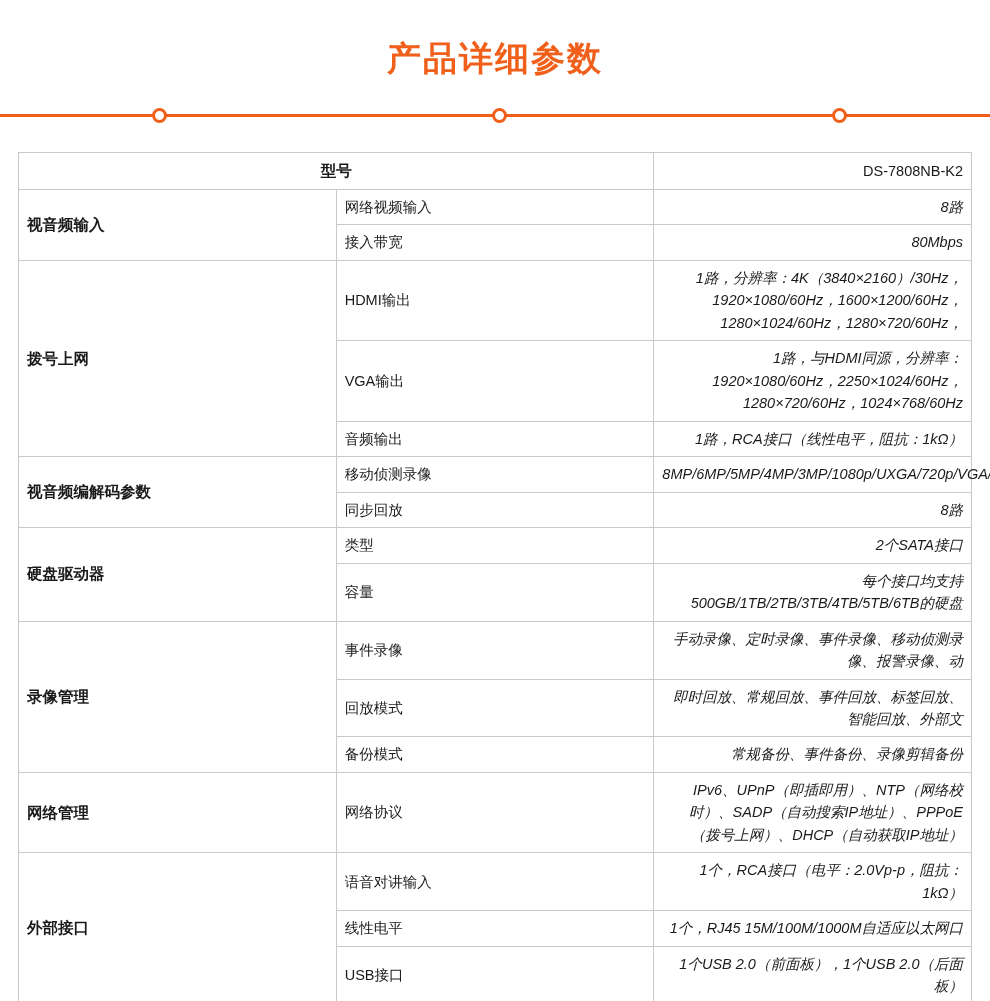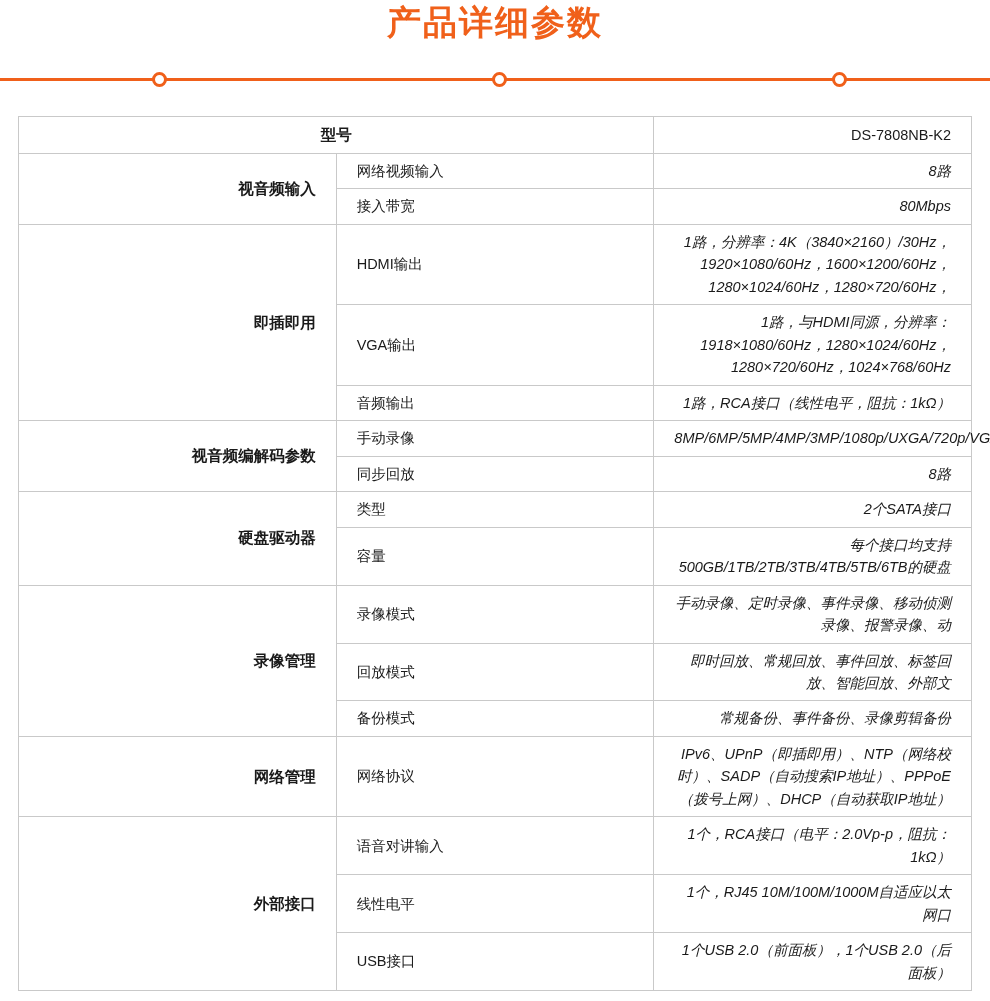--- a/index.html
+++ b/index.html
@@ -16,20 +16,21 @@
     width: 990px;
     height: 1001px;
     overflow: hidden;
   }
   .title {
     text-align: center;
     color: #f0601a;
     font-size: 34px;
     font-weight: bold;
     letter-spacing: 2px;
+    padding-top: 36px;
     padding-bottom: 20px;
   }
   .divider-wrap {
     position: relative;
     height: 18px;
     margin-top: 4px;
   }
   .divider-line {
     position: absolute;
     left: 0;
@@ -56,27 +57,27 @@
   }
   table.spec {
     width: 954px;
     border-collapse: collapse;
     table-layout: fixed;
     font-size: 14.5px;
     color: #1a1a1a;
   }
   table.spec td {
     border: 1px solid #c9c9c9;
-    padding: 6px 20px;
+    padding: 6px 8px;
     vertical-align: middle;
     line-height: 1.55;
   }
   td.cat {
     width: 182px;
-    text-align: right;
+    text-align: left;
     font-weight: bold;
     font-size: 15.5px;
   }
   td.sub {
     width: 206px;
     text-align: left;
     padding-left: 12px;
   }
   td.val {
     text-align: right;
@@ -117,53 +118,53 @@
           <tr>
             <td class="cat" rowspan="2">视音频输入</td>
             <td class="sub">网络视频输入</td>
             <td class="val">8路</td>
           </tr>
           <tr>
             <td class="sub">接入带宽</td>
             <td class="val">80Mbps</td>
           </tr>
           <tr>
-            <td class="cat" rowspan="3">即插即用</td>
+            <td class="cat" rowspan="3">拨号上网</td>
             <td class="sub">HDMI输出</td>
             <td class="val">1路，分辨率：4K（3840×2160）/30Hz，1920×1080/60Hz，1600×1200/60Hz，1280×1024/60Hz，1280×720/60Hz，</td>
           </tr>
           <tr>
             <td class="sub">VGA输出</td>
-            <td class="val">1路，与HDMI同源，分辨率：1918×1080/60Hz，1280×1024/60Hz，1280×720/60Hz，1024×768/60Hz</td>
+            <td class="val">1路，与HDMI同源，分辨率：1920×1080/60Hz，2250×1024/60Hz，1280×720/60Hz，1024×768/60Hz</td>
           </tr>
           <tr>
             <td class="sub">音频输出</td>
             <td class="val">1路，RCA接口（线性电平，阻抗：1kΩ）</td>
           </tr>
           <tr>
             <td class="cat" rowspan="2">视音频编解码参数</td>
-            <td class="sub">手动录像</td>
+            <td class="sub">移动侦测录像</td>
             <td class="val">8MP/6MP/5MP/4MP/3MP/1080p/UXGA/720p/VGA/4CIF/DCIF/2CIF/CIF/QCIF</td>
           </tr>
           <tr>
             <td class="sub">同步回放</td>
             <td class="val">8路</td>
           </tr>
           <tr>
             <td class="cat" rowspan="2">硬盘驱动器</td>
             <td class="sub">类型</td>
             <td class="val">2个SATA接口</td>
           </tr>
           <tr>
             <td class="sub">容量</td>
             <td class="val">每个接口均支持500GB/1TB/2TB/3TB/4TB/5TB/6TB的硬盘</td>
           </tr>
           <tr>
             <td class="cat" rowspan="3">录像管理</td>
-            <td class="sub">录像模式</td>
+            <td class="sub">事件录像</td>
             <td class="val">手动录像、定时录像、事件录像、移动侦测录像、报警录像、动</td>
           </tr>
           <tr>
             <td class="sub">回放模式</td>
             <td class="val">即时回放、常规回放、事件回放、标签回放、智能回放、外部文</td>
           </tr>
           <tr>
             <td class="sub">备份模式</td>
             <td class="val">常规备份、事件备份、录像剪辑备份</td>
           </tr>
@@ -172,21 +173,21 @@
             <td class="sub">网络协议</td>
             <td class="val">IPv6、UPnP（即插即用）、NTP（网络校时）、SADP（自动搜索IP地址）、PPPoE（拨号上网）、DHCP（自动获取IP地址）</td>
           </tr>
           <tr>
             <td class="cat" rowspan="3">外部接口</td>
             <td class="sub">语音对讲输入</td>
             <td class="val">1个，RCA接口（电平：2.0Vp-p，阻抗：1kΩ）</td>
           </tr>
           <tr>
             <td class="sub">线性电平</td>
-            <td class="val">1个，RJ45 10M/100M/1000M自适应以太网口</td>
+            <td class="val">1个，RJ45 15M/100M/1000M自适应以太网口</td>
           </tr>
           <tr>
             <td class="sub">USB接口</td>
             <td class="val">1个USB 2.0（前面板），1个USB 2.0（后面板）</td>
           </tr>
         </tbody>
     </table>
   </div>
 
 </div>

